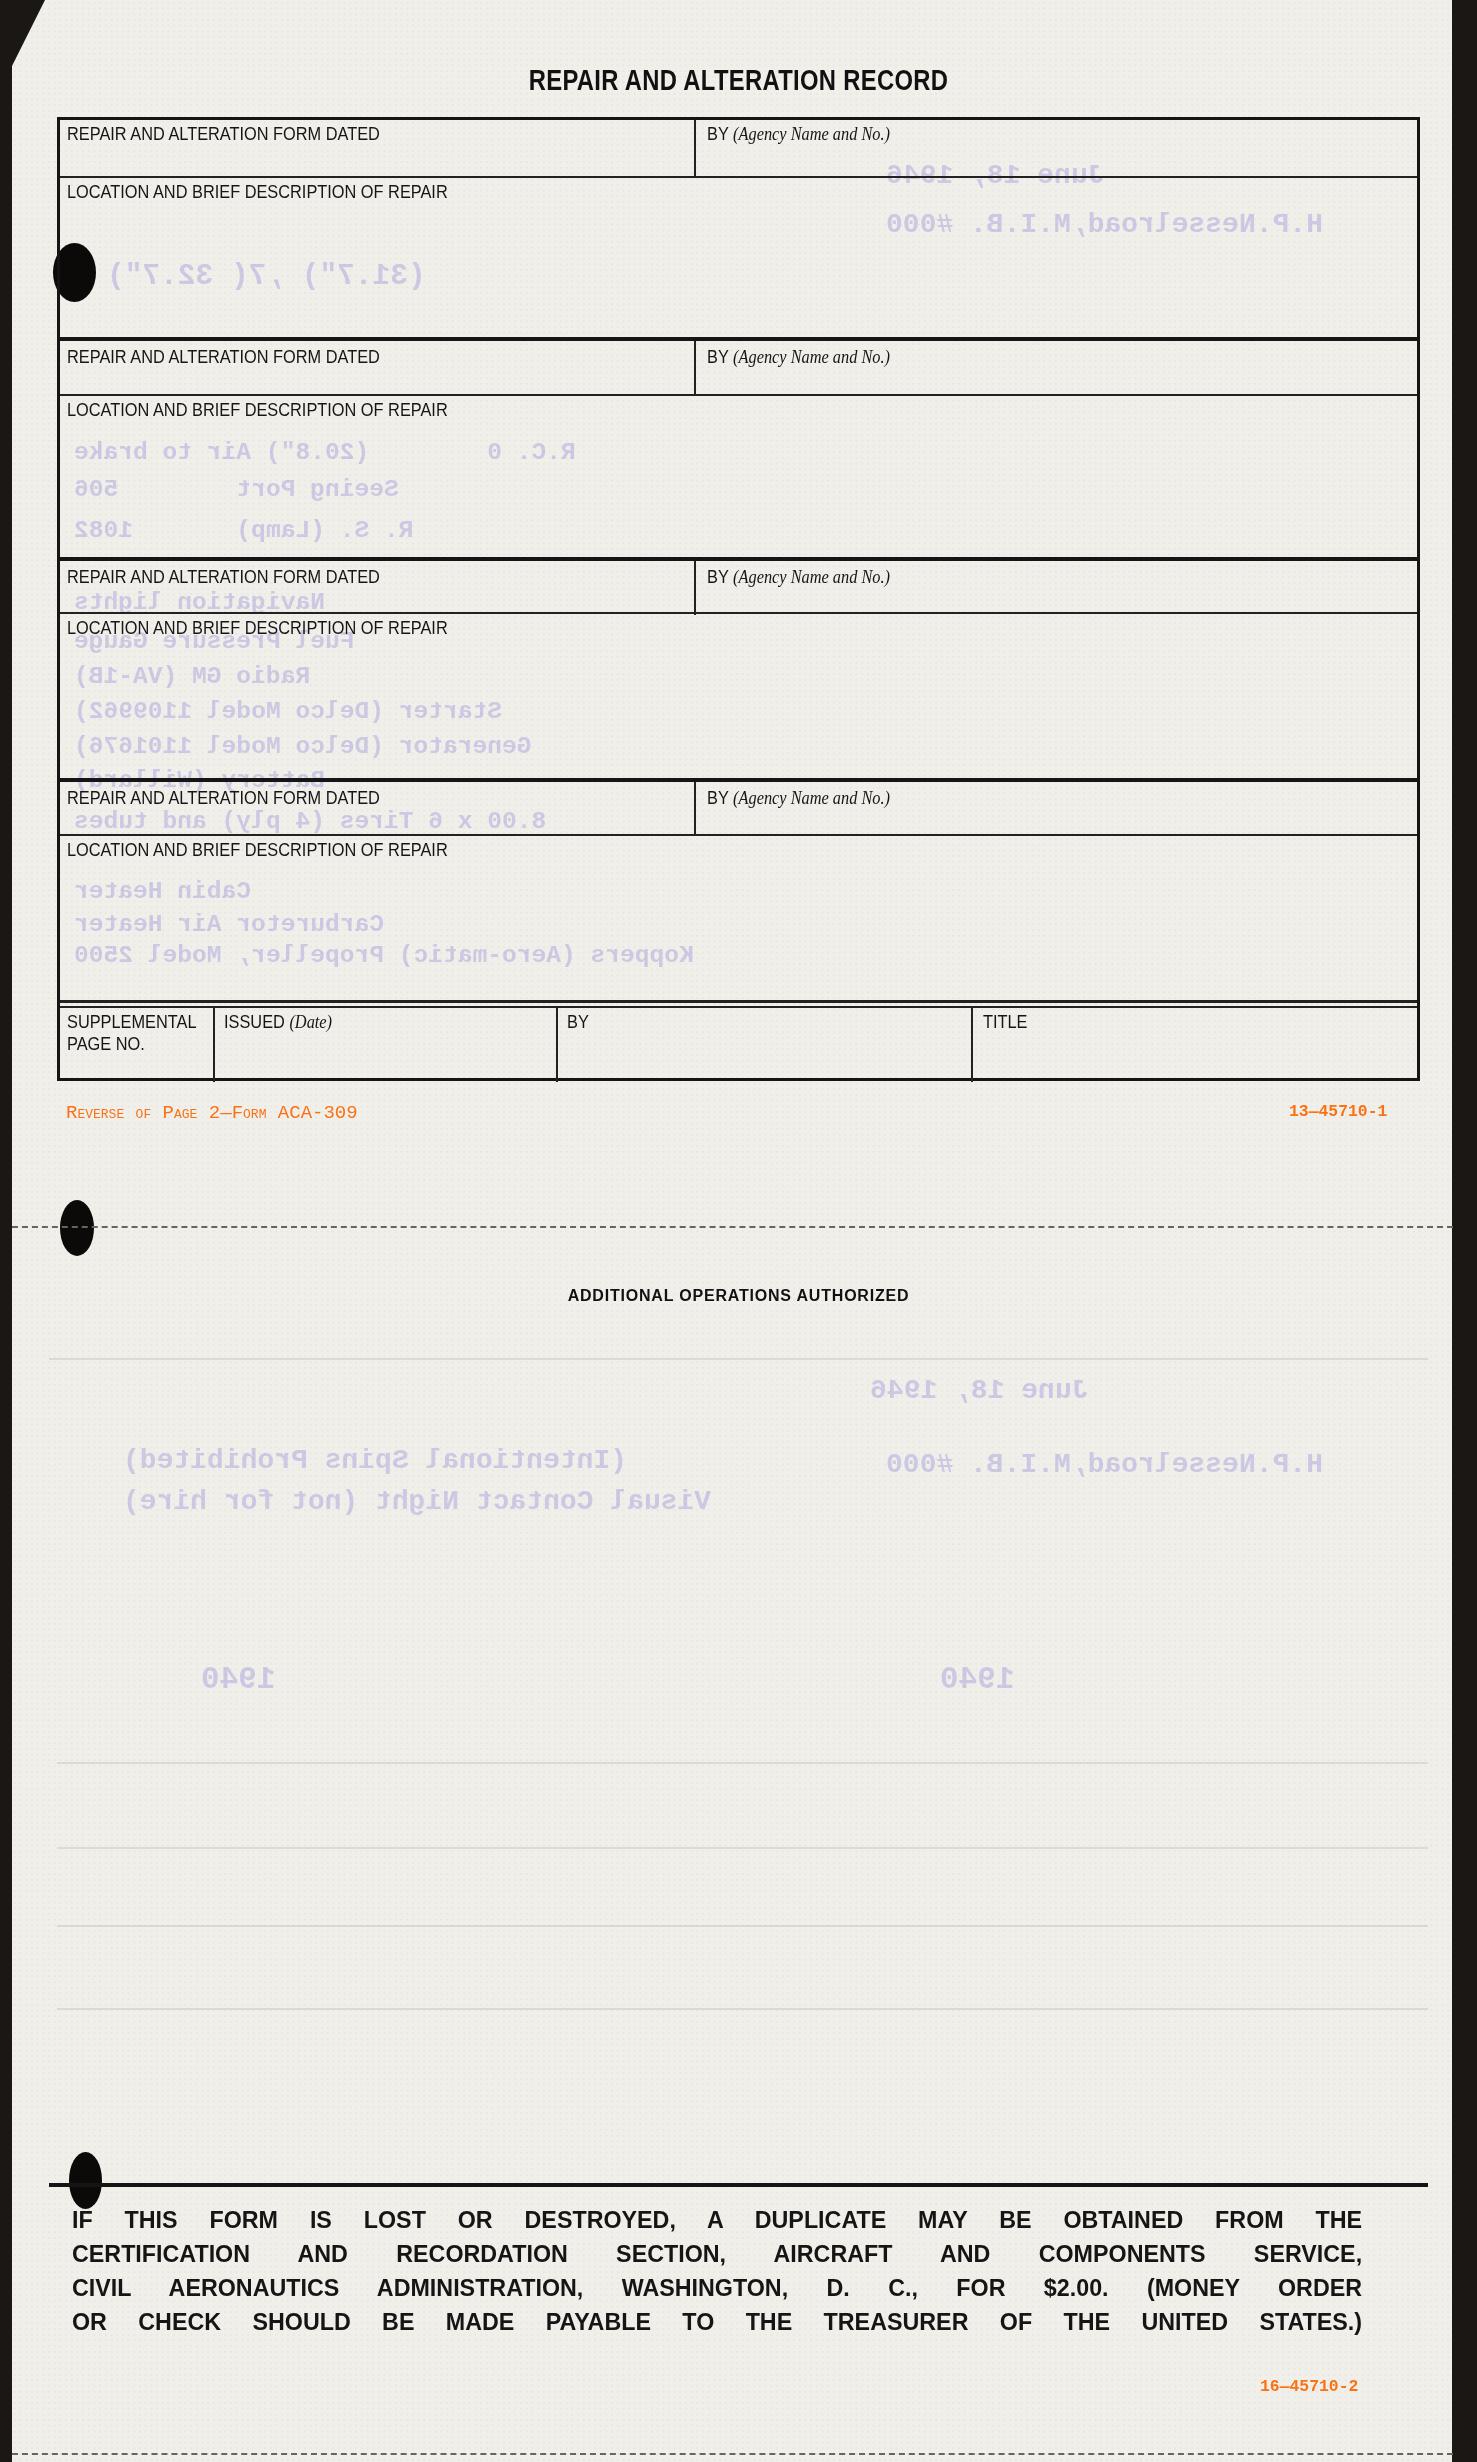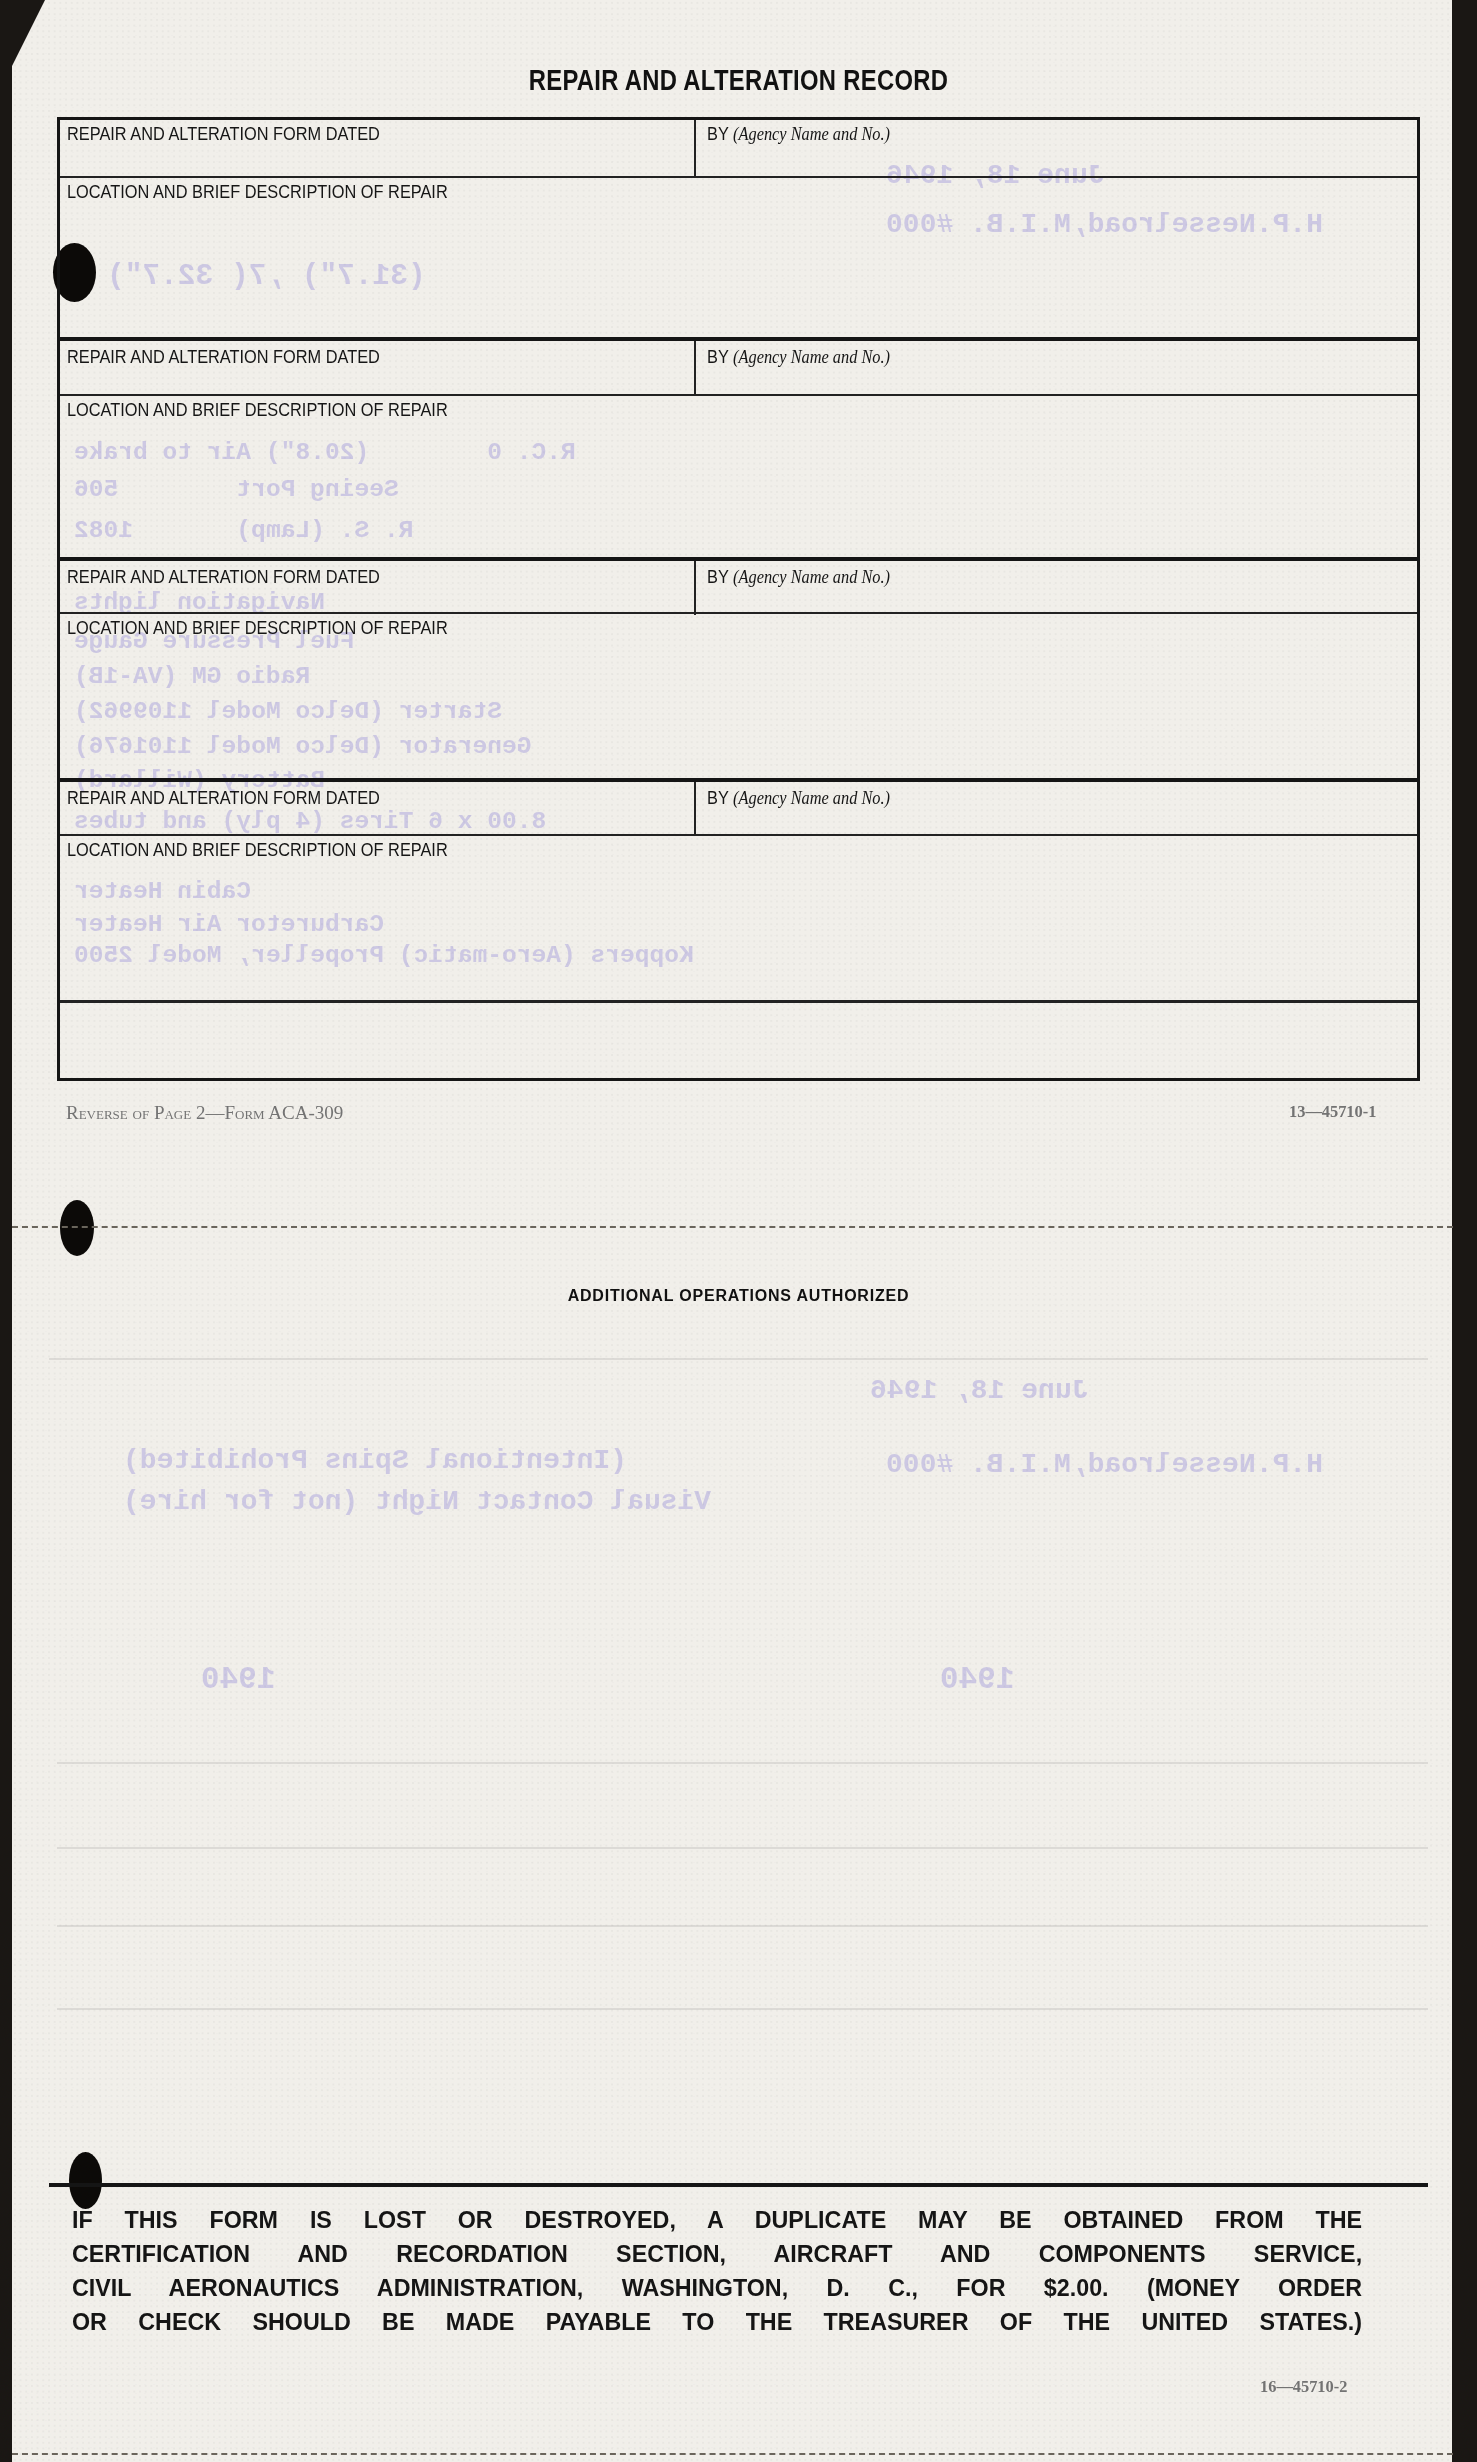--- a/index.html
+++ b/index.html
@@ -40,21 +40,21 @@
     .row.thick-top { border-top: 4.9px solid #151515; }
     .row.thin-top { border-top: 2.1px solid #222; text-align: center; }
     .lbl {
       position: absolute; font-size: 19px; color: #161616; white-space: nowrap;
       font-family: "Liberation Sans", sans-serif; transform-origin: left top; transform: scaleX(0.86);
     }
     .lbl i { font-family: "Liberation Serif", serif; font-style: italic; }
     .vdiv { position: absolute; width: 1.6px; background: #222; }
 
     .footer-note {
-      position: absolute; font-family: Liberation Serif, serif; font-size: 16.4px; color: #737373; font-weight: bold;
+      position: absolute; font-family: Liberation Mono, monospace; font-size: 16.4px; color: #f97316; font-weight: bold;
     }
     .footer-note.smallcaps { font-variant: small-caps; font-weight: normal; font-size: 19px; }
 
     .perf { position: absolute; left: 11.5px; width: 1441px; border-top: 2.5px dashed #6a655c; }
 
     .ghost {
       position: absolute; font-family: "Liberation Mono", monospace; color: rgba(110,100,210,0.28);
       font-weight: bold; transform: scaleX(-1); white-space: pre; font-size: 24.6px;
     }
     .ghost-line { position: absolute; background: rgba(90,90,90,0.14); }
@@ -142,20 +142,32 @@
   <div class="row thick-top" style="top:658px; height:56px;">
     <div class="lbl" style="left:6.6px; top:4.9px;">REPAIR AND ALTERATION FORM DATED</div>
     <div class="vdiv" style="left:634px; top:0; height:54px;"></div>
     <div class="lbl" style="left:647px; top:4.9px;"><span>BY</span> <i>(Agency Name and No.)</i></div>
   </div>
   <div class="row thin-top" style="top:714px; height:156px;">
     <div class="lbl" style="left:6.6px; top:3.3px;">LOCATION AND BRIEF DESCRIPTION OF REPAIR</div>
   </div>
 
   <div class="row" style="top:880px; height:2.5px; background:#222;"></div>
+  <div class="row" style="top:886px; height:77px; border-top:2.1px solid #222;">
+    <div class="lbl" style="left:6.6px; top:3.3px; line-height:22px;">
+      <div>SUPPLEMENTAL</div>
+      <div>PAGE NO.</div>
+    </div>
+    <div class="vdiv" style="left:153px; top:0; height:74px;"></div>
+    <div class="lbl" style="left:164px; top:3.3px;"><span>ISSUED</span> <i>(Date)</i></div>
+    <div class="vdiv" style="left:496px; top:0; height:74px;"></div>
+    <div class="lbl" style="left:507px; top:3.3px;">BY</div>
+    <div class="vdiv" style="left:911px; top:0; height:74px;"></div>
+    <div class="lbl" style="left:923px; top:3.3px;">TITLE</div>
+  </div>
 </div>
 
 <div class="footer-note smallcaps" style="left:66px; top:1102px;">Reverse of Page 2—Form ACA-309</div>
 <div class="footer-note" style="left:1289px; top:1102px;">13—45710-1</div>
 
 <div class="perf" style="top:1226px;"></div>
 
 <div class="title second">ADDITIONAL OPERATIONS AUTHORIZED</div>
 
 <div class="notice-rule"></div>

